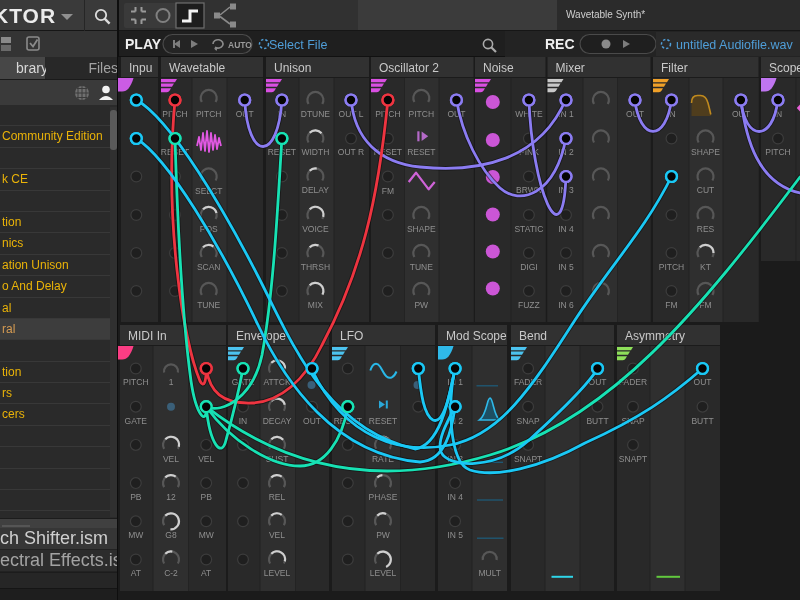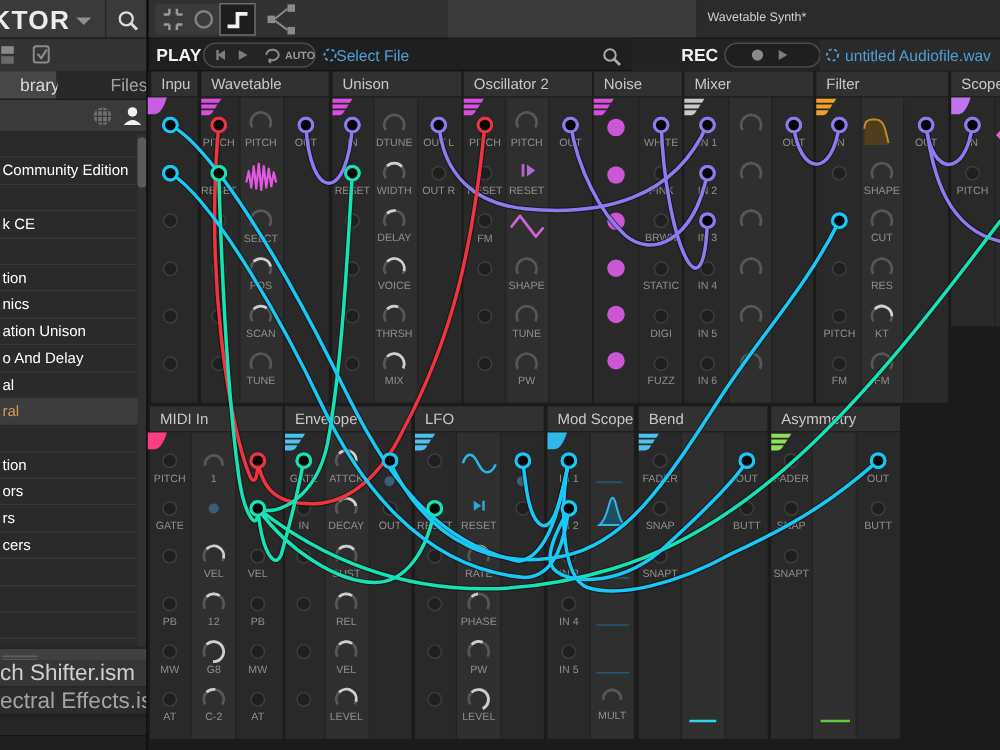--- a/index.html
+++ b/index.html
@@ -11,21 +11,21 @@
 #tbar2{left:358px;top:0;width:199px;height:31px;background:#3b3b3b;border-bottom:1px solid #161616}
 #title{left:557px;top:0;width:243px;height:31px;background:#2b2b2b;border-bottom:1px solid #161616;
  color:#cfcfcf;font-size:10px;line-height:30px;padding-left:9px}
 #sbrow{left:0;top:31px;width:118px;height:26px;background:#343434}
 #playbar{left:118px;top:31px;width:682px;height:26px;background:#1f1f1f;border-bottom:1px solid #111}
 
 #tabs{left:0;top:57px;width:118px;height:22px;background:#262626}
 .tab{position:absolute;top:0;height:22px;font-size:14px;line-height:22px}
 #sbhdr{left:0;top:79px;width:118px;height:26px;background:#3a3a3a;border-top:1px solid #1a1a1a}
 #slist{left:0;top:105px;width:118px;height:413px;background:#2a2a2a;overflow:hidden}
-.lrow{height:21.4px;border-bottom:1px solid #383838;color:#ffffff;font-size:12px;line-height:21px;
+.lrow{height:21.4px;border-bottom:1px solid #383838;color:#eab308;font-size:12px;line-height:21px;
  padding-left:2px;white-space:nowrap}
 .lrow.sel{background:#3d3d3d;color:#d69b52}
 #split{left:0;top:518px;width:118px;height:10px;background:#404040;border-top:1px solid #1c1c1c}
 #fitem1{left:0;top:528px;width:118px;height:22px;background:#363636;color:#cfcfcf;font-size:18px;
  line-height:21px;border-bottom:1px solid #222;white-space:nowrap}
 #fitem2{left:0;top:550px;width:118px;height:22px;background:#2c2c2c;color:#a3a3a3;font-size:18px;
  line-height:21px;border-bottom:1px solid #222;white-space:nowrap}
 #sbbot{left:0;top:572px;width:118px;height:28px;background:#262626;border-top:1px solid #1c1c1c}
 #sbedge{left:117px;top:0;width:2px;height:600px;background:#0e0e0e}
 #botstrip{left:0;top:588px;width:118px;height:12px;background:#1e1e1e;border-top:1px solid #151515}
@@ -124,21 +124,20 @@
       <div class="lrow"><span>k CE</span></div>
       <div class="lrow"><span></span></div>
       <div class="lrow"><span>tion</span></div>
       <div class="lrow"><span>nics</span></div>
       <div class="lrow"><span>ation Unison</span></div>
       <div class="lrow"><span>o And Delay</span></div>
       <div class="lrow"><span>al</span></div>
       <div class="lrow sel"><span>ral</span></div>
       <div class="lrow"><span></span></div>
       <div class="lrow"><span>tion</span></div>
-      <div class="lrow"><span>ors</span></div>
       <div class="lrow"><span>rs</span></div>
       <div class="lrow"><span>cers</span></div>
       <div class="lrow"><span></span></div>
       <div class="lrow"><span></span></div>
       <div class="lrow"><span></span></div>
       <div class="lrow"><span></span></div>
     </div>
 <div class="scroll"></div>
     <div class="thumb"></div>
 <div class="abs" id="split"><svg width="118" height="10">

